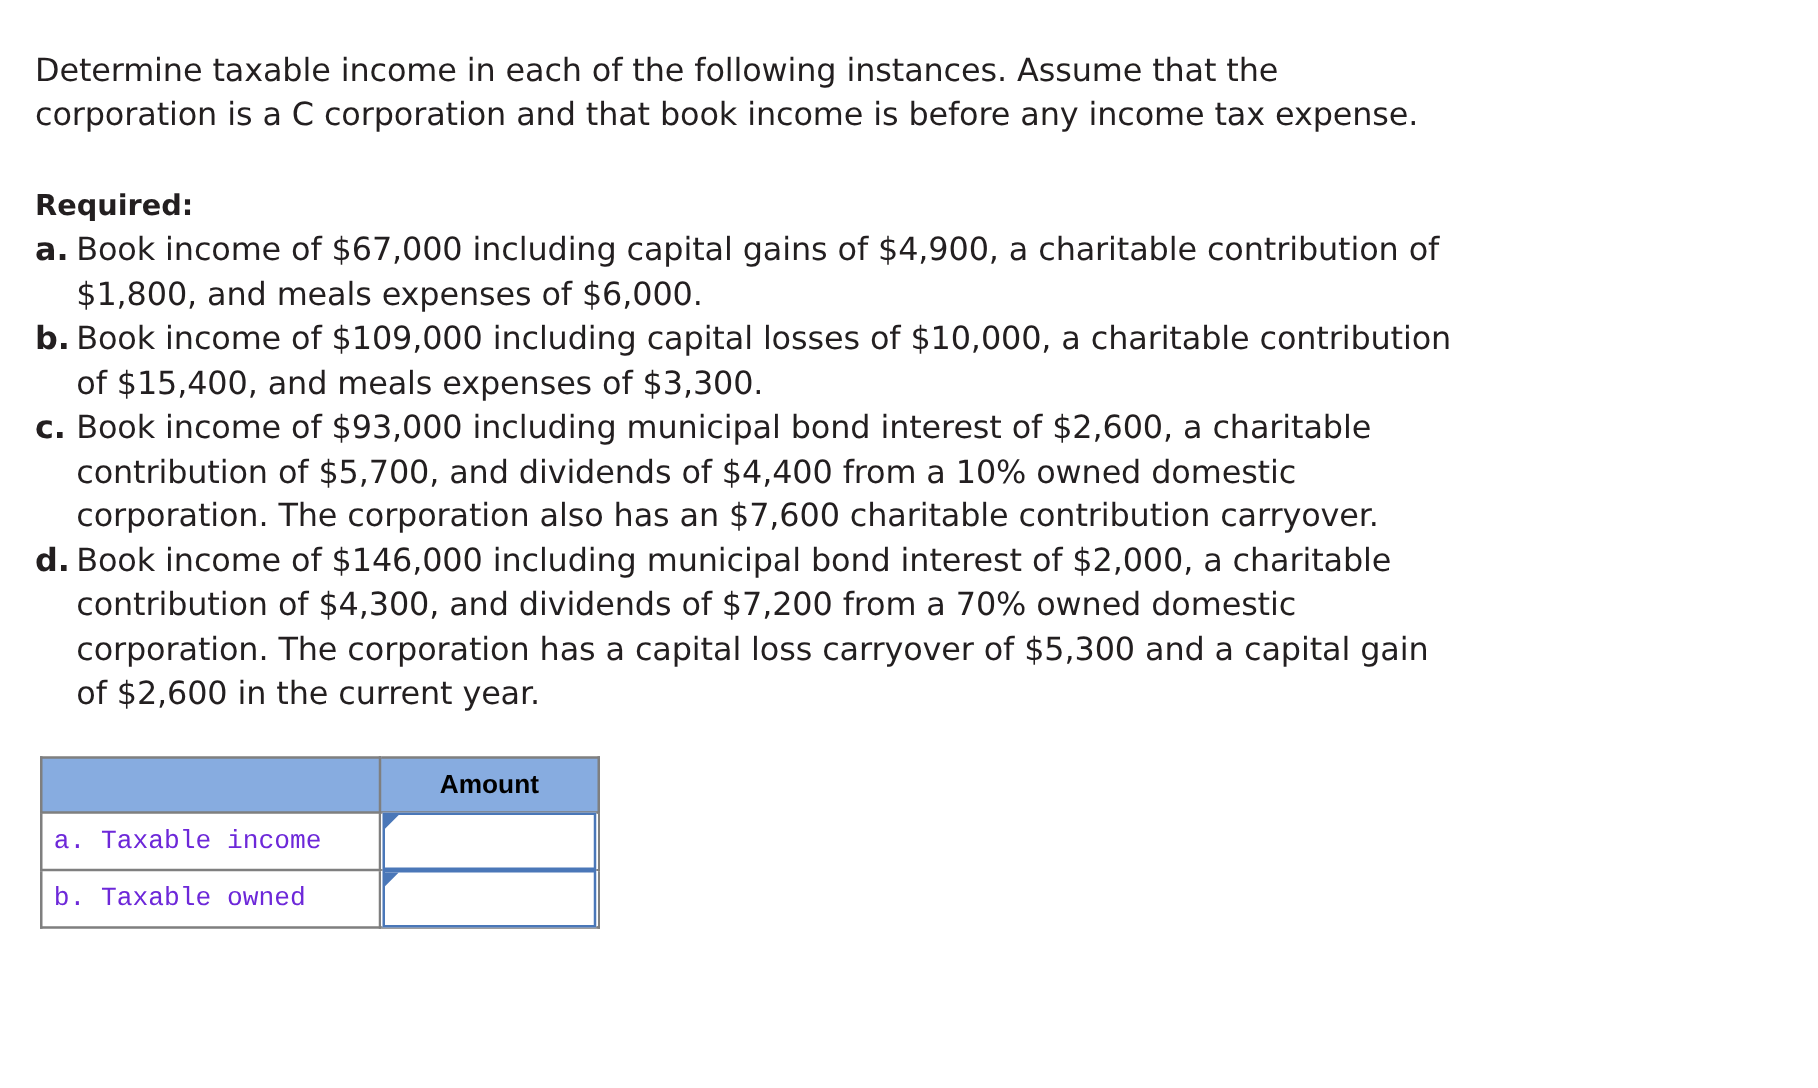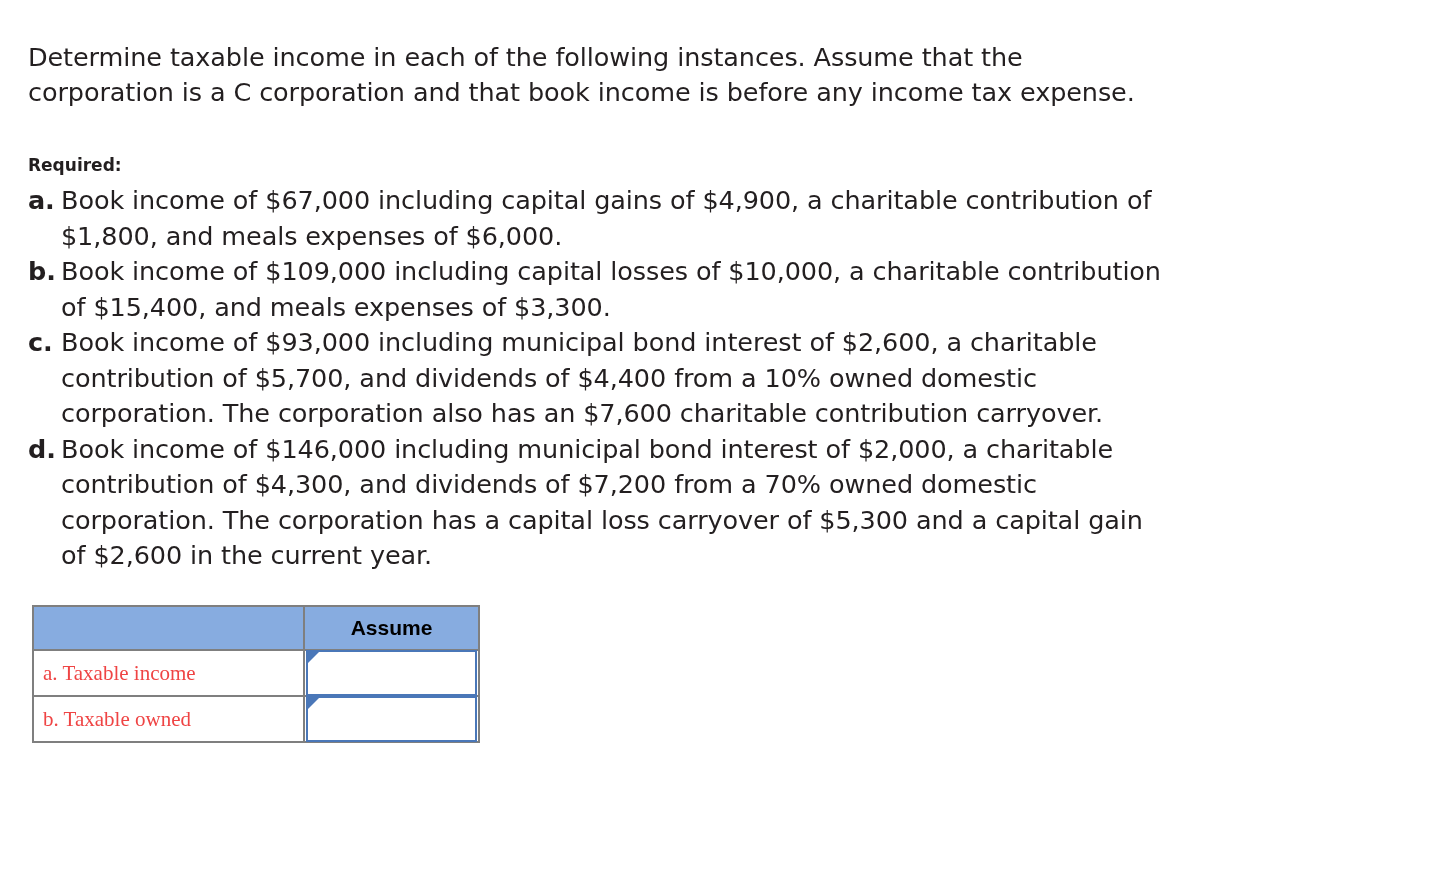--- a/index.html
+++ b/index.html
@@ -28,21 +28,21 @@
     font-size: 25.5px;
     line-height: 35px;
     letter-spacing: -0.1px;
     max-width: 1370px;
     margin: 0 0 0 0;
   }
 
   
   .required-heading {
     font-weight: bold;
-    font-size: 17px;
+    font-size: 23px;
     line-height: 35px;
     margin-top: 38px;
   }
 
   ol.req-list {
     list-style: none;
     margin: 0;
     padding: 0;
   }
   ol.req-list > li {
@@ -94,23 +94,23 @@
     text-align: center;
     font-family: "Liberation Sans", sans-serif;
     font-weight: bold;
     font-size: 21px;
     color: #000000;
   }
 
   tbody td.row-label {
     height: 44px;
     background: #ffffff;
-    font-family: Liberation Serif, serif;
+    font-family: Liberation Mono, monospace;
     font-size: 21px;
-    color: #ef4444;
+    color: #6d28d9;
     padding-left: 9px;
     white-space: nowrap;
   }
 
   tbody td.row-input {
     background: #ffffff;
     position: relative;
     height: 44px;
   }
 
@@ -183,21 +183,21 @@
 
   <div class="table-wrap">
     <table class="answer-table">
       <colgroup>
         <col class="col-label">
         <col class="col-amount">
       </colgroup>
       <thead>
         <tr>
           <th class="head-blank"></th>
-          <th class="head-amount">Assume</th>
+          <th class="head-amount">Amount</th>
         </tr>
       </thead>
       <tbody>
 
         <tr>
           <td class="row-label">a. Taxable income</td>
           <td class="row-input">
             <div class="entry-box">
               <span></span>
             </div>

